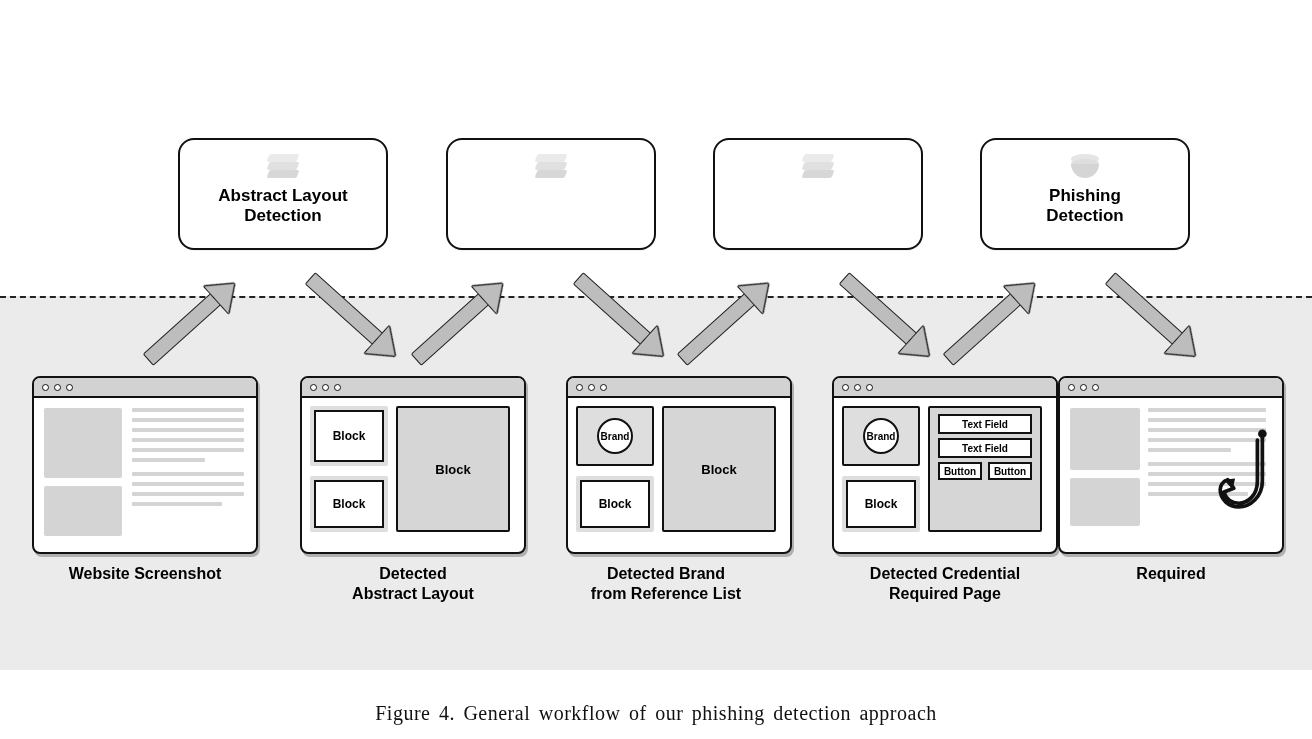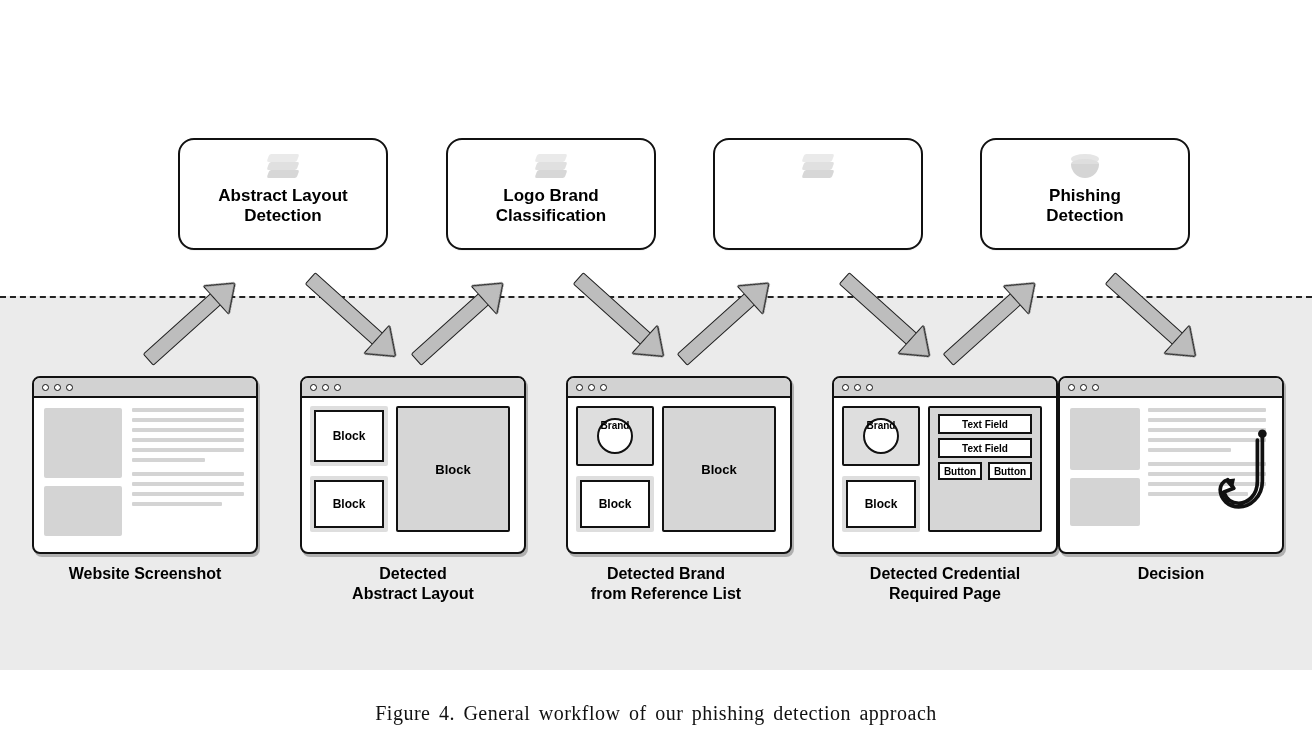--- a/index.html
+++ b/index.html
@@ -132,21 +132,21 @@
   
   .gblock { background:#d4d4d4; border-radius:2px; position:absolute; }
   .wblock { background:#fff; border:2px solid #111; position:absolute; display:flex; align-items:center; justify-content:center; font-weight:700; font-size:12px;}
   .gblock.big { border:2px solid #111; display:flex; align-items:center; justify-content:center; font-weight:700; font-size:13px; background:#d6d6d6;}
   .lines { position:absolute; }
   .lines span{ display:block; height:4px; background:#d4d4d4; margin-bottom:6px; border-radius:1px;}
 
   .brand-circle{
     width:36px; height:36px; border-radius:50%;
     border:2px solid #111; background:#fff;
-    display:flex; justify-content:center;
+    display:flex; align-items:center; justify-content:center;
     font-size:10px; font-weight:700;
     position:absolute;
   }
   .field{
     position:absolute; height:20px; border:2px solid #111; background:#fff;
     display:flex; align-items:center; justify-content:center;
     font-size:10px; font-weight:700;
   }
   .btn-sm{
     position:absolute; height:18px; border:2px solid #111; background:#fff;
@@ -172,21 +172,20 @@
   <div class="label"><span>Abstract Layout</span><br><span>Detection</span></div>
 </div>
 <div class="proc proc2">
   <div class="icon">
       <div class="stack-icon">
         <span></span>
         <span></span>
         <span></span>
       </div>
     </div>
-  <div class="label"><span>Logo Brand</span><br><span>Classification</span></div>
 </div>
 <div class="proc proc3">
   <div class="icon">
       <div class="stack-icon">
         <span></span>
         <span></span>
         <span></span>
       </div>
     </div>
 </div>
@@ -340,16 +339,16 @@
         <span style="width:85%"></span>
     </div>
     <svg viewBox="0 0 100 140" style="position:absolute; right:6px; top:18px; width:62px; height:110px;">
       <circle cx="78" cy="10" r="7" fill="#111"></circle>
       <path d="M78 14 C78 50 78 74 78 86 C78 112 58 128 40 128 C24 128 10 116 10 100 C10 94 14 86 22 84 L32 98 L16 104 C20 116 30 122 40 122 C54 122 70 110 70 86 L70 20" fill="none" stroke="#111" stroke-width="6" stroke-linecap="round" stroke-linejoin="round"></path>
       <path d="M16 84 L34 82 L30 100 Z" fill="#111"></path>
     </svg>
   </div>
 </div>
 <div class="browser-label bl5">
-  <span>Decision</span><br><span></span>
+  <span>Required</span><br><span></span>
 </div>
 
 <div class="caption">Figure 4. General workflow of our phishing detection approach</div>
 
 </body></html>

